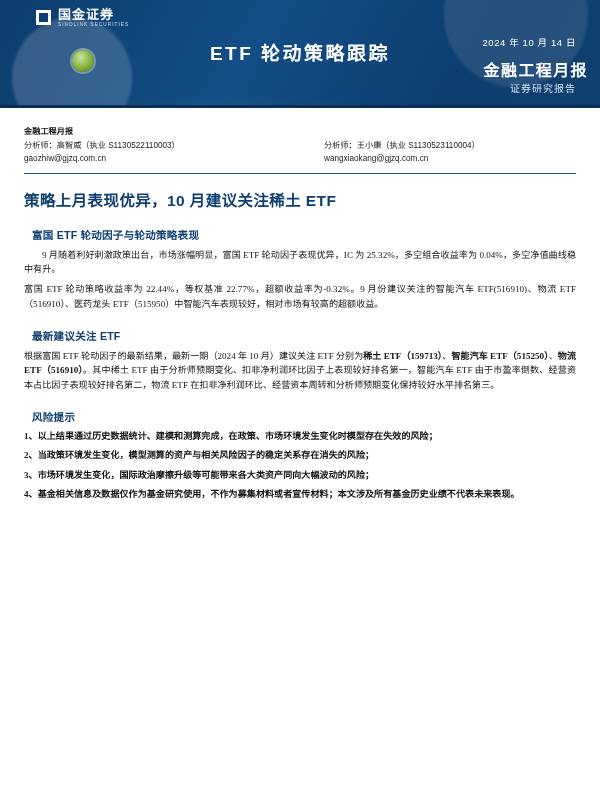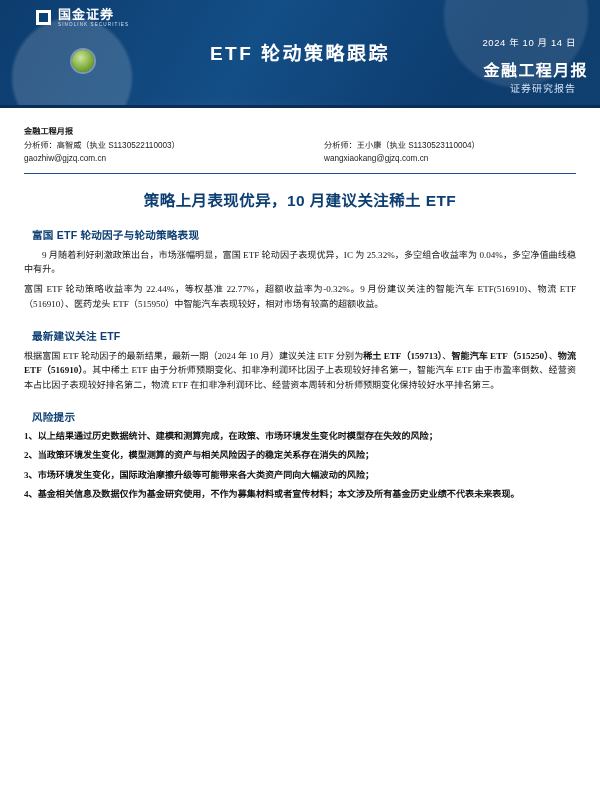--- a/index.html
+++ b/index.html
@@ -144,21 +144,21 @@
 
   .divider {
     margin: 7px 0 0 0;
     border: none;
     border-top: 1px solid #1d4f8a;
     height: 0;
   }
 
   .doc-title {
     margin: 14px 0 0 0;
-    text-align: center;
+    text-align: left;
     font-family: "Liberation Sans", sans-serif;
     font-size: 15.5px;
     font-weight: bold;
     color: #0e3f73;
     letter-spacing: 0.4px;
   }
 
   h2.section {
     margin: 17px 0 4px 8px;
     font-family: "Liberation Sans", sans-serif;

